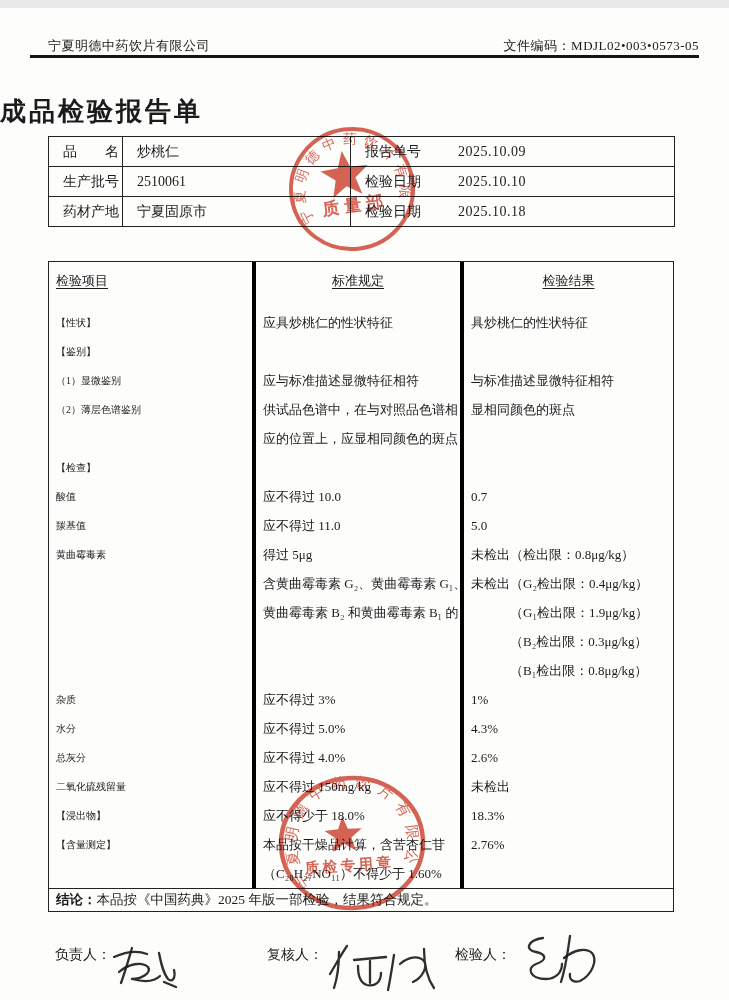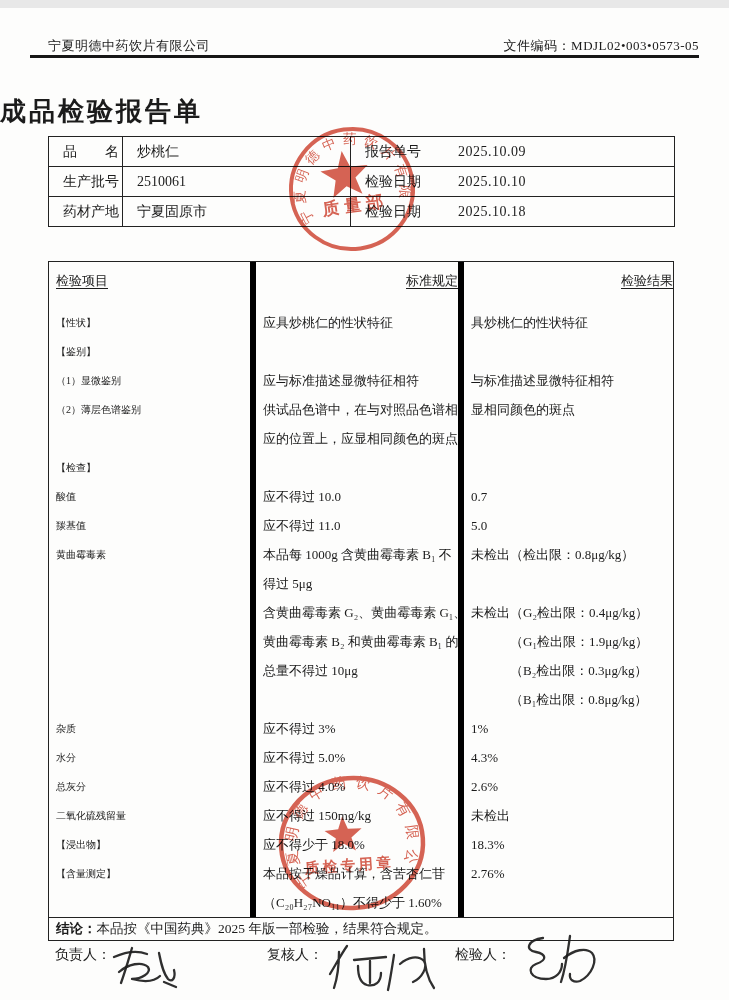--- a/index.html
+++ b/index.html
@@ -27,24 +27,24 @@
   }
   .lbl2{display:inline-block;width:93px;}
   .dateval{letter-spacing:.5px;}
   
   .mtable{
     position:absolute;left:48px;top:253px;width:626px;box-sizing:border-box;
     border:1px solid #222;display:grid;grid-template-columns:207px 208px auto;
     font-size:13px;
   }
   .mcell{box-sizing:border-box;padding:0 0 0 7px;overflow:hidden;}
-  .mcell.c1,.mcell.c2{border-right:6px solid #000000;}
+  .mcell.c1,.mcell.c2{border-right:4px solid #000000;}
   .mhead{height:46px;line-height:38px;box-sizing:border-box;}
   .mhead span{text-decoration:underline;text-underline-offset:3px;}
-  .mhead.c2,.mhead.c3{text-align:right;padding-left:0;}
+  .mhead.c2,.mhead.c3{text-align:center;padding-left:0;}
   .line{height:29px;line-height:29px;white-space:pre;}
   .c1 .line{font-size:10px;}
   .conclusion{
     grid-column:1 / -1;border-top:1px solid #222;height:22px;line-height:22px;
     font-size:13.5px;padding-left:7px;white-space:pre;
   }
   .conclusion b{font-weight:bold;}
   
   .footer{position:absolute;left:0;top:936px;width:729px;height:60px;font-size:14px;}
   .sign-label{position:absolute;top:2px;white-space:pre;}
@@ -162,33 +162,31 @@
       <div class="mcell c2">
         <div class="line">应不得过 11.0</div>
       </div>
       <div class="mcell c3">
         <div class="line">5.0</div>
       </div>
       <div class="mcell c1">
         <div class="line">黄曲霉毒素</div>
       </div>
       <div class="mcell c2">
-        <div class="line">本品每 1000g 含黄曲霉毒素 B₁ 不</div>
         <div class="line">得过 5μg</div>
       </div>
       <div class="mcell c3">
         <div class="line">未检出（检出限：0.8μg/kg）</div>
       </div>
       <div class="mcell c1">
         <div class="line"></div>
       </div>
       <div class="mcell c2">
         <div class="line">含黄曲霉毒素 G₂、黄曲霉毒素 G₁、</div>
         <div class="line">黄曲霉毒素 B₂ 和黄曲霉毒素 B₁ 的</div>
-        <div class="line">总量不得过 10μg</div>
       </div>
       <div class="mcell c3">
         <div class="line">未检出（G₂检出限：0.4μg/kg）</div>
         <div class="line">　　　（G₁检出限：1.9μg/kg）</div>
         <div class="line">　　　（B₂检出限：0.3μg/kg）</div>
         <div class="line">　　　（B₁检出限：0.8μg/kg）</div>
       </div>
       <div class="mcell c1">
         <div class="line">杂质</div>
       </div>

